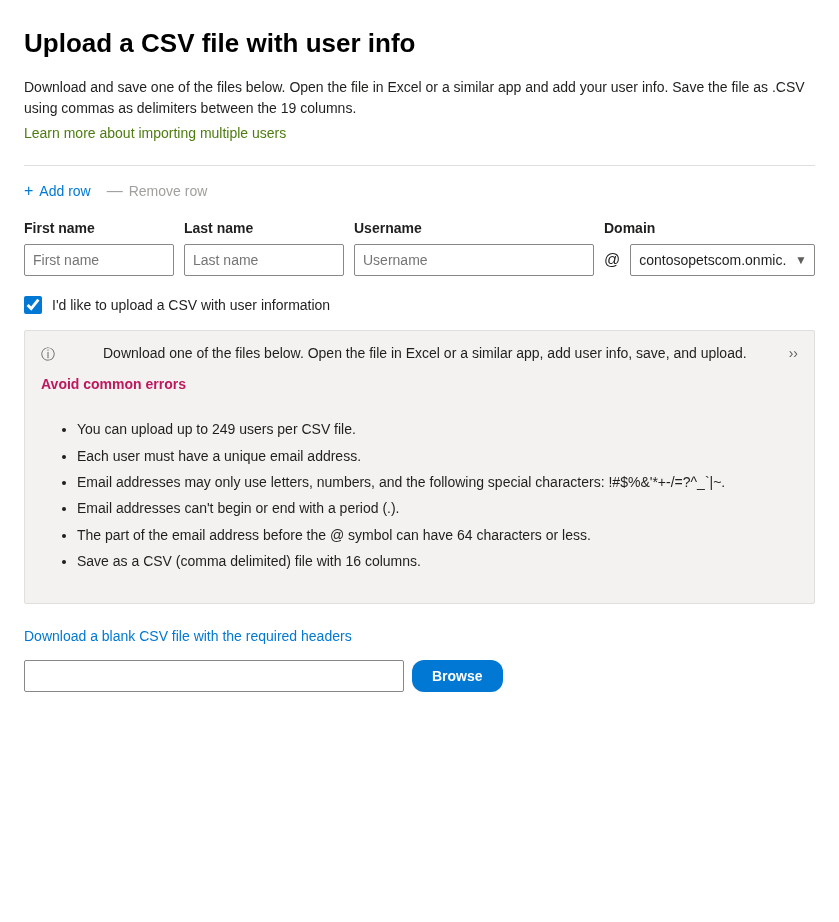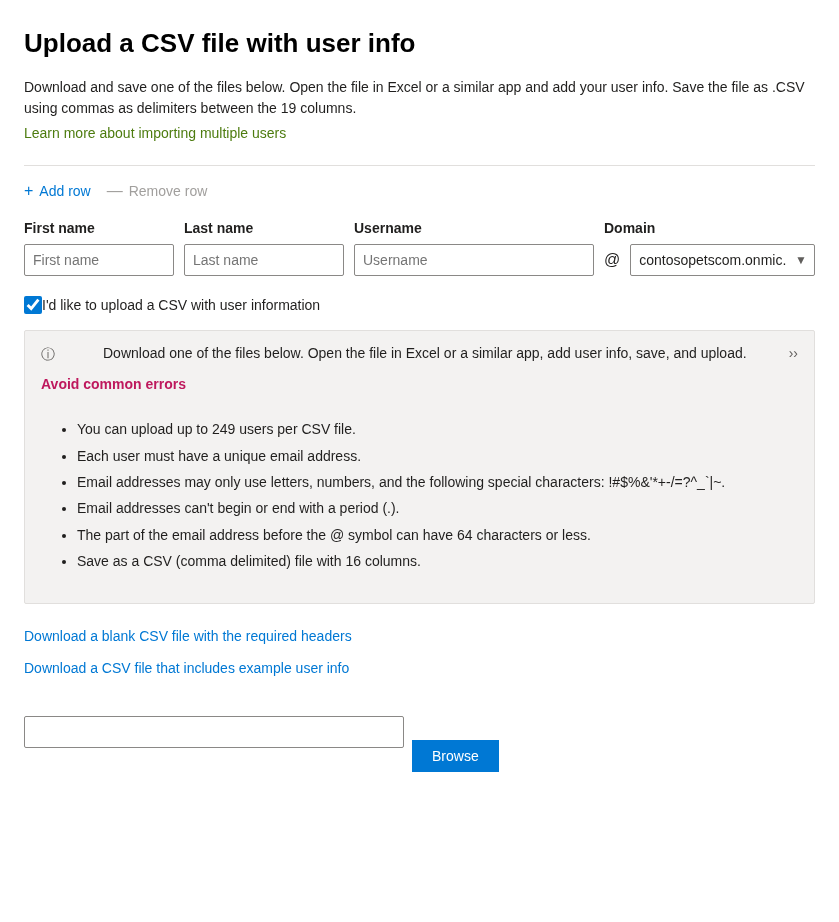--- a/index.html
+++ b/index.html
@@ -156,21 +156,21 @@
       right: 8px;
       top: 50%;
       transform: translateY(-50%);
       pointer-events: none;
       font-size: 12px;
       color: #605e5c;
     }
     .checkbox-row {
       display: flex;
       align-items: center;
-      gap: 0;
+      gap: 10px;
       margin-bottom: 16px;
     }
     .checkbox-input {
       width: 18px;
       height: 18px;
       accent-color: #0078d4;
       cursor: pointer;
       flex-shrink: 0;
     }
     .checkbox-label {
@@ -269,25 +269,24 @@
       background: #fff;
       outline: none;
       max-width: 380px;
     }
     .browse-button {
       height: 32px;
       padding: 0 20px;
       background: #0078d4;
       color: #fff;
       border: none;
-      border-radius: 0;
-      font-size: 14px;
-      font-weight: 400;
-      cursor: pointer;
-      margin-top: 48px;
+      border-radius: 12px;
+      font-size: 14px;
+      font-weight: 700;
+      cursor: pointer;
     }
   </style>
 </head>
 <body>
 
 <div class="page-container">
   
   <h1 class="page-title">Upload a CSV file with user info</h1>
 
   
@@ -360,21 +359,20 @@
         <li>Email addresses may only use letters, numbers, and the following special characters: !#$%&amp;'*+-/=?^_`|~.</li>
         <li>Email addresses can't begin or end with a period (.).</li>
         <li>The part of the email address before the @ symbol can have 64 characters or less.</li>
         <li>Save as a CSV (comma delimited) file with 16 columns.</li>
       </ul>
   </div>
 
   
   <a class="download-link" href="#">Download a blank CSV file with the required headers</a>
 
-  <a class="download-link" href="#">Download a CSV file that includes example user info</a>
 
   
   <div class="upload-section">
     <div class="upload-input-row">
       <input type="text" class="upload-file-input" readonly="" style="">
       <button class="browse-button">Browse</button>
     </div>
   </div>
 </div>
 

